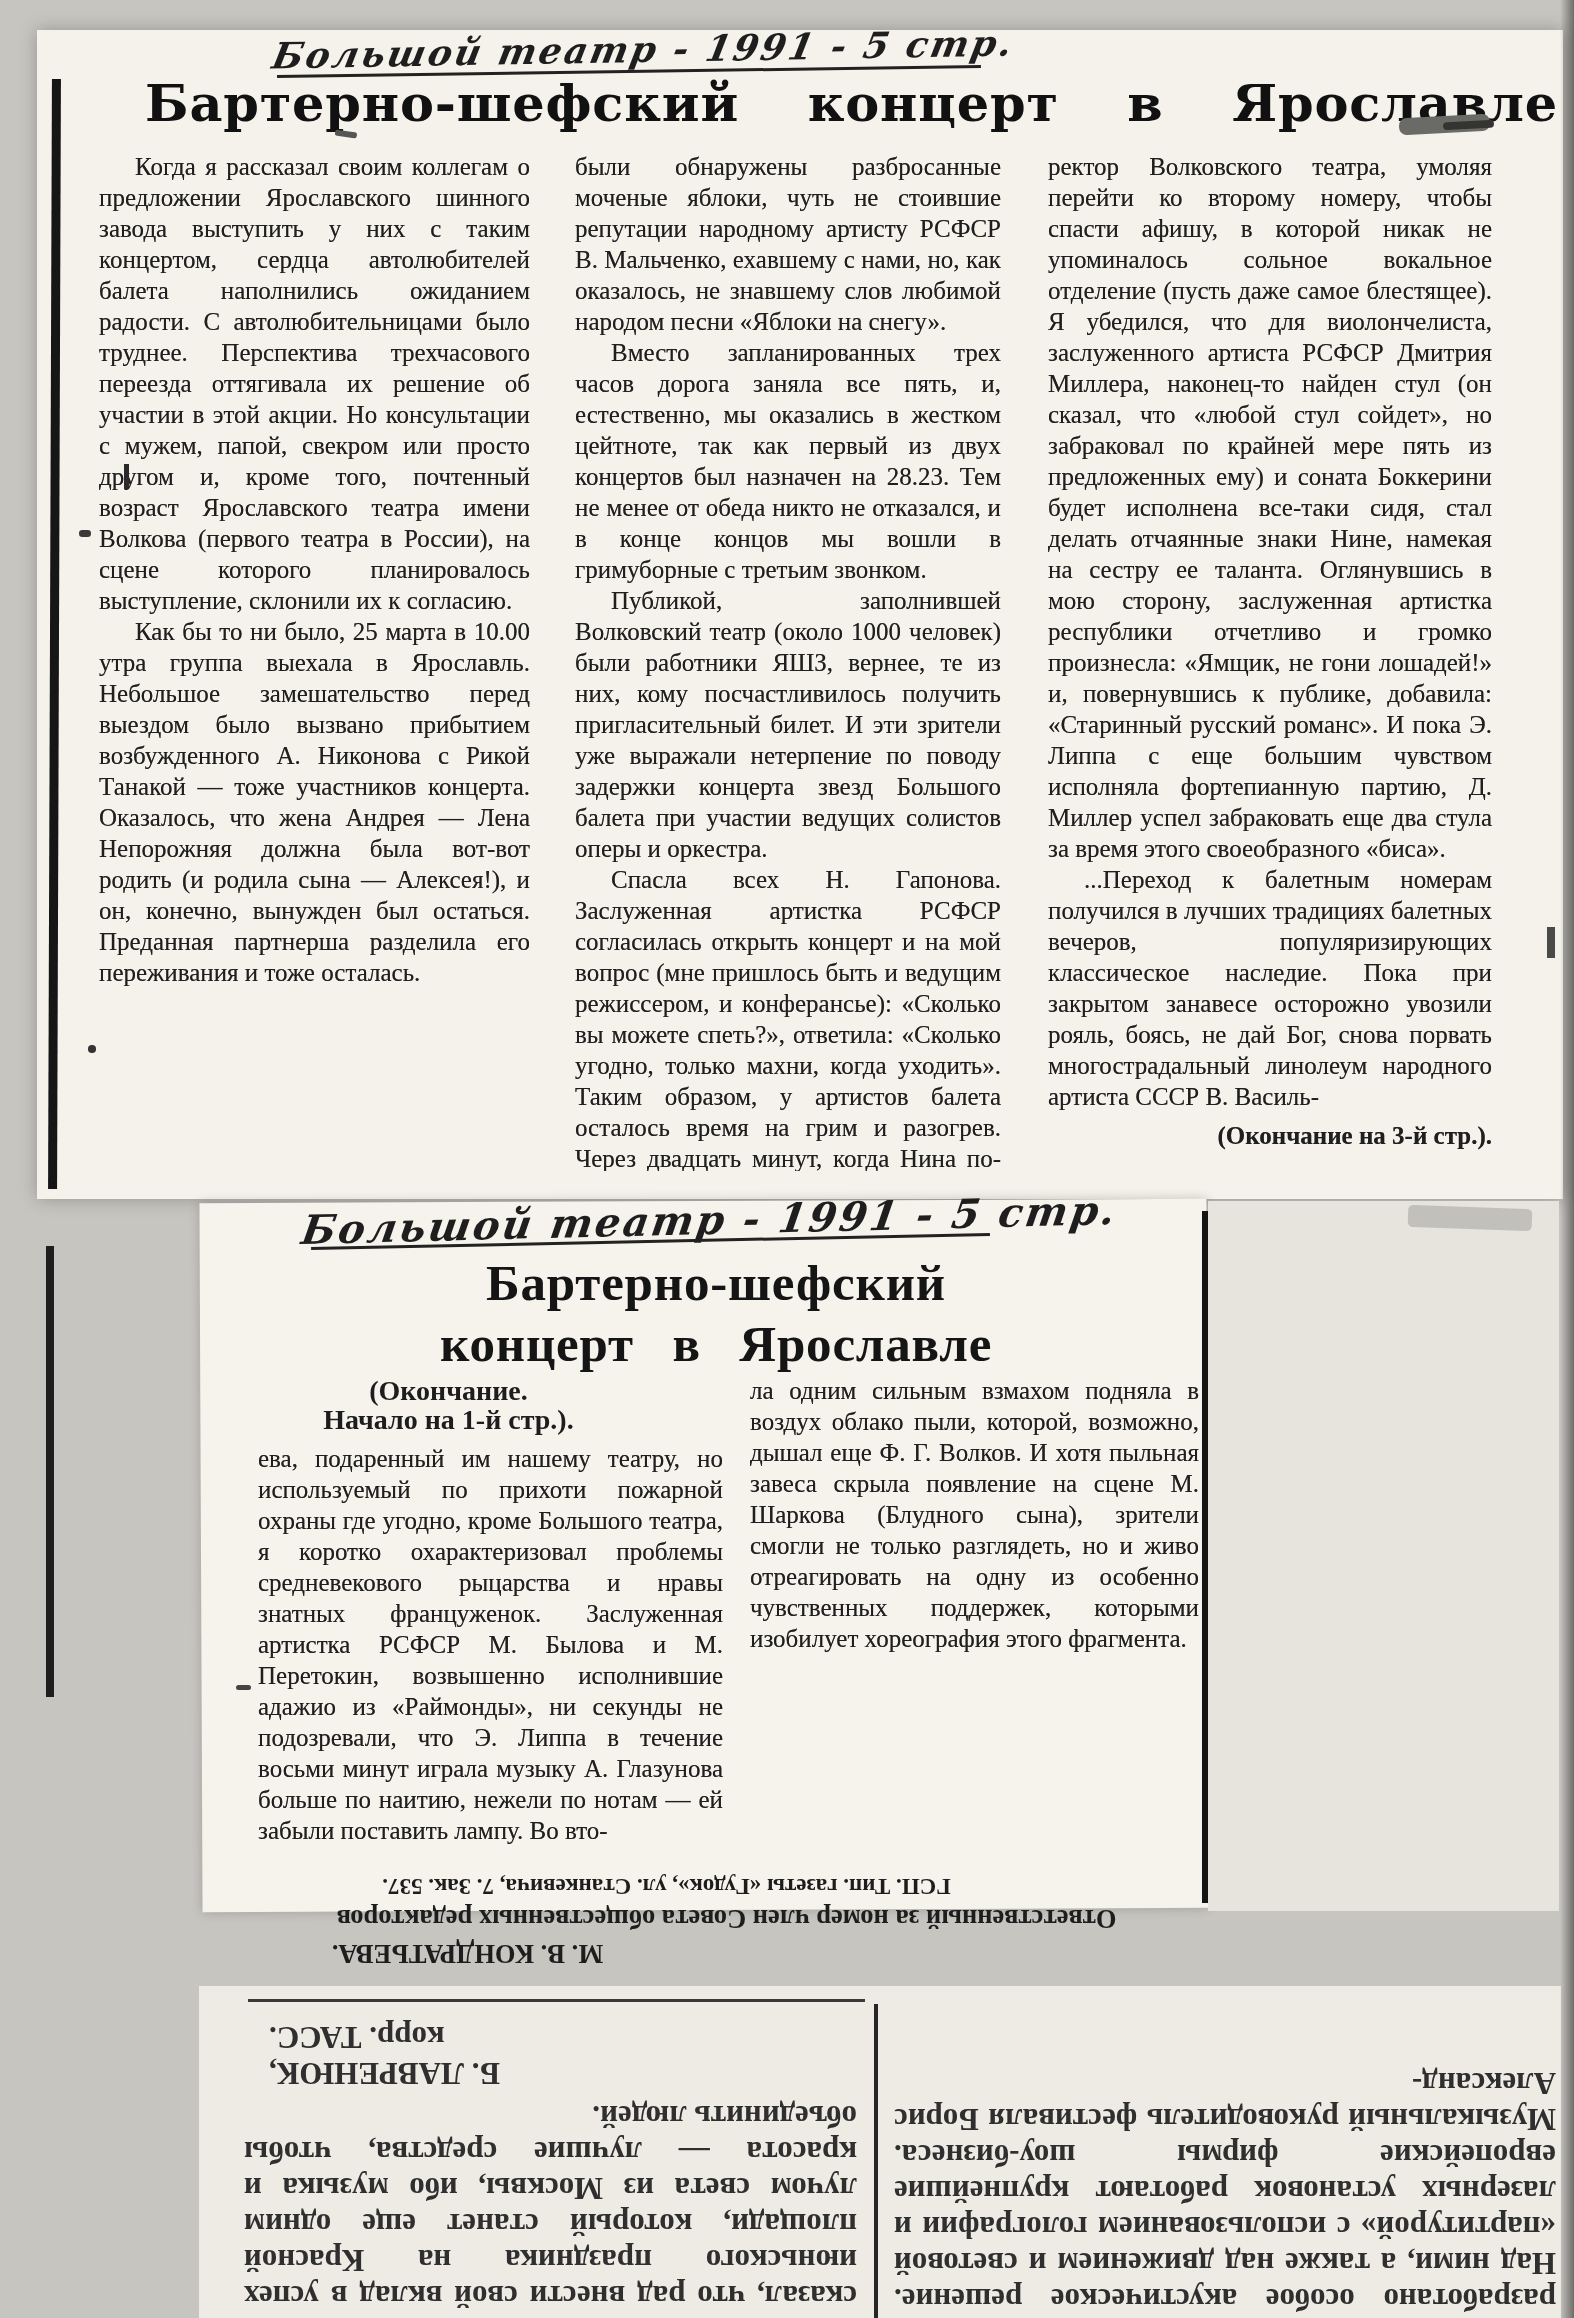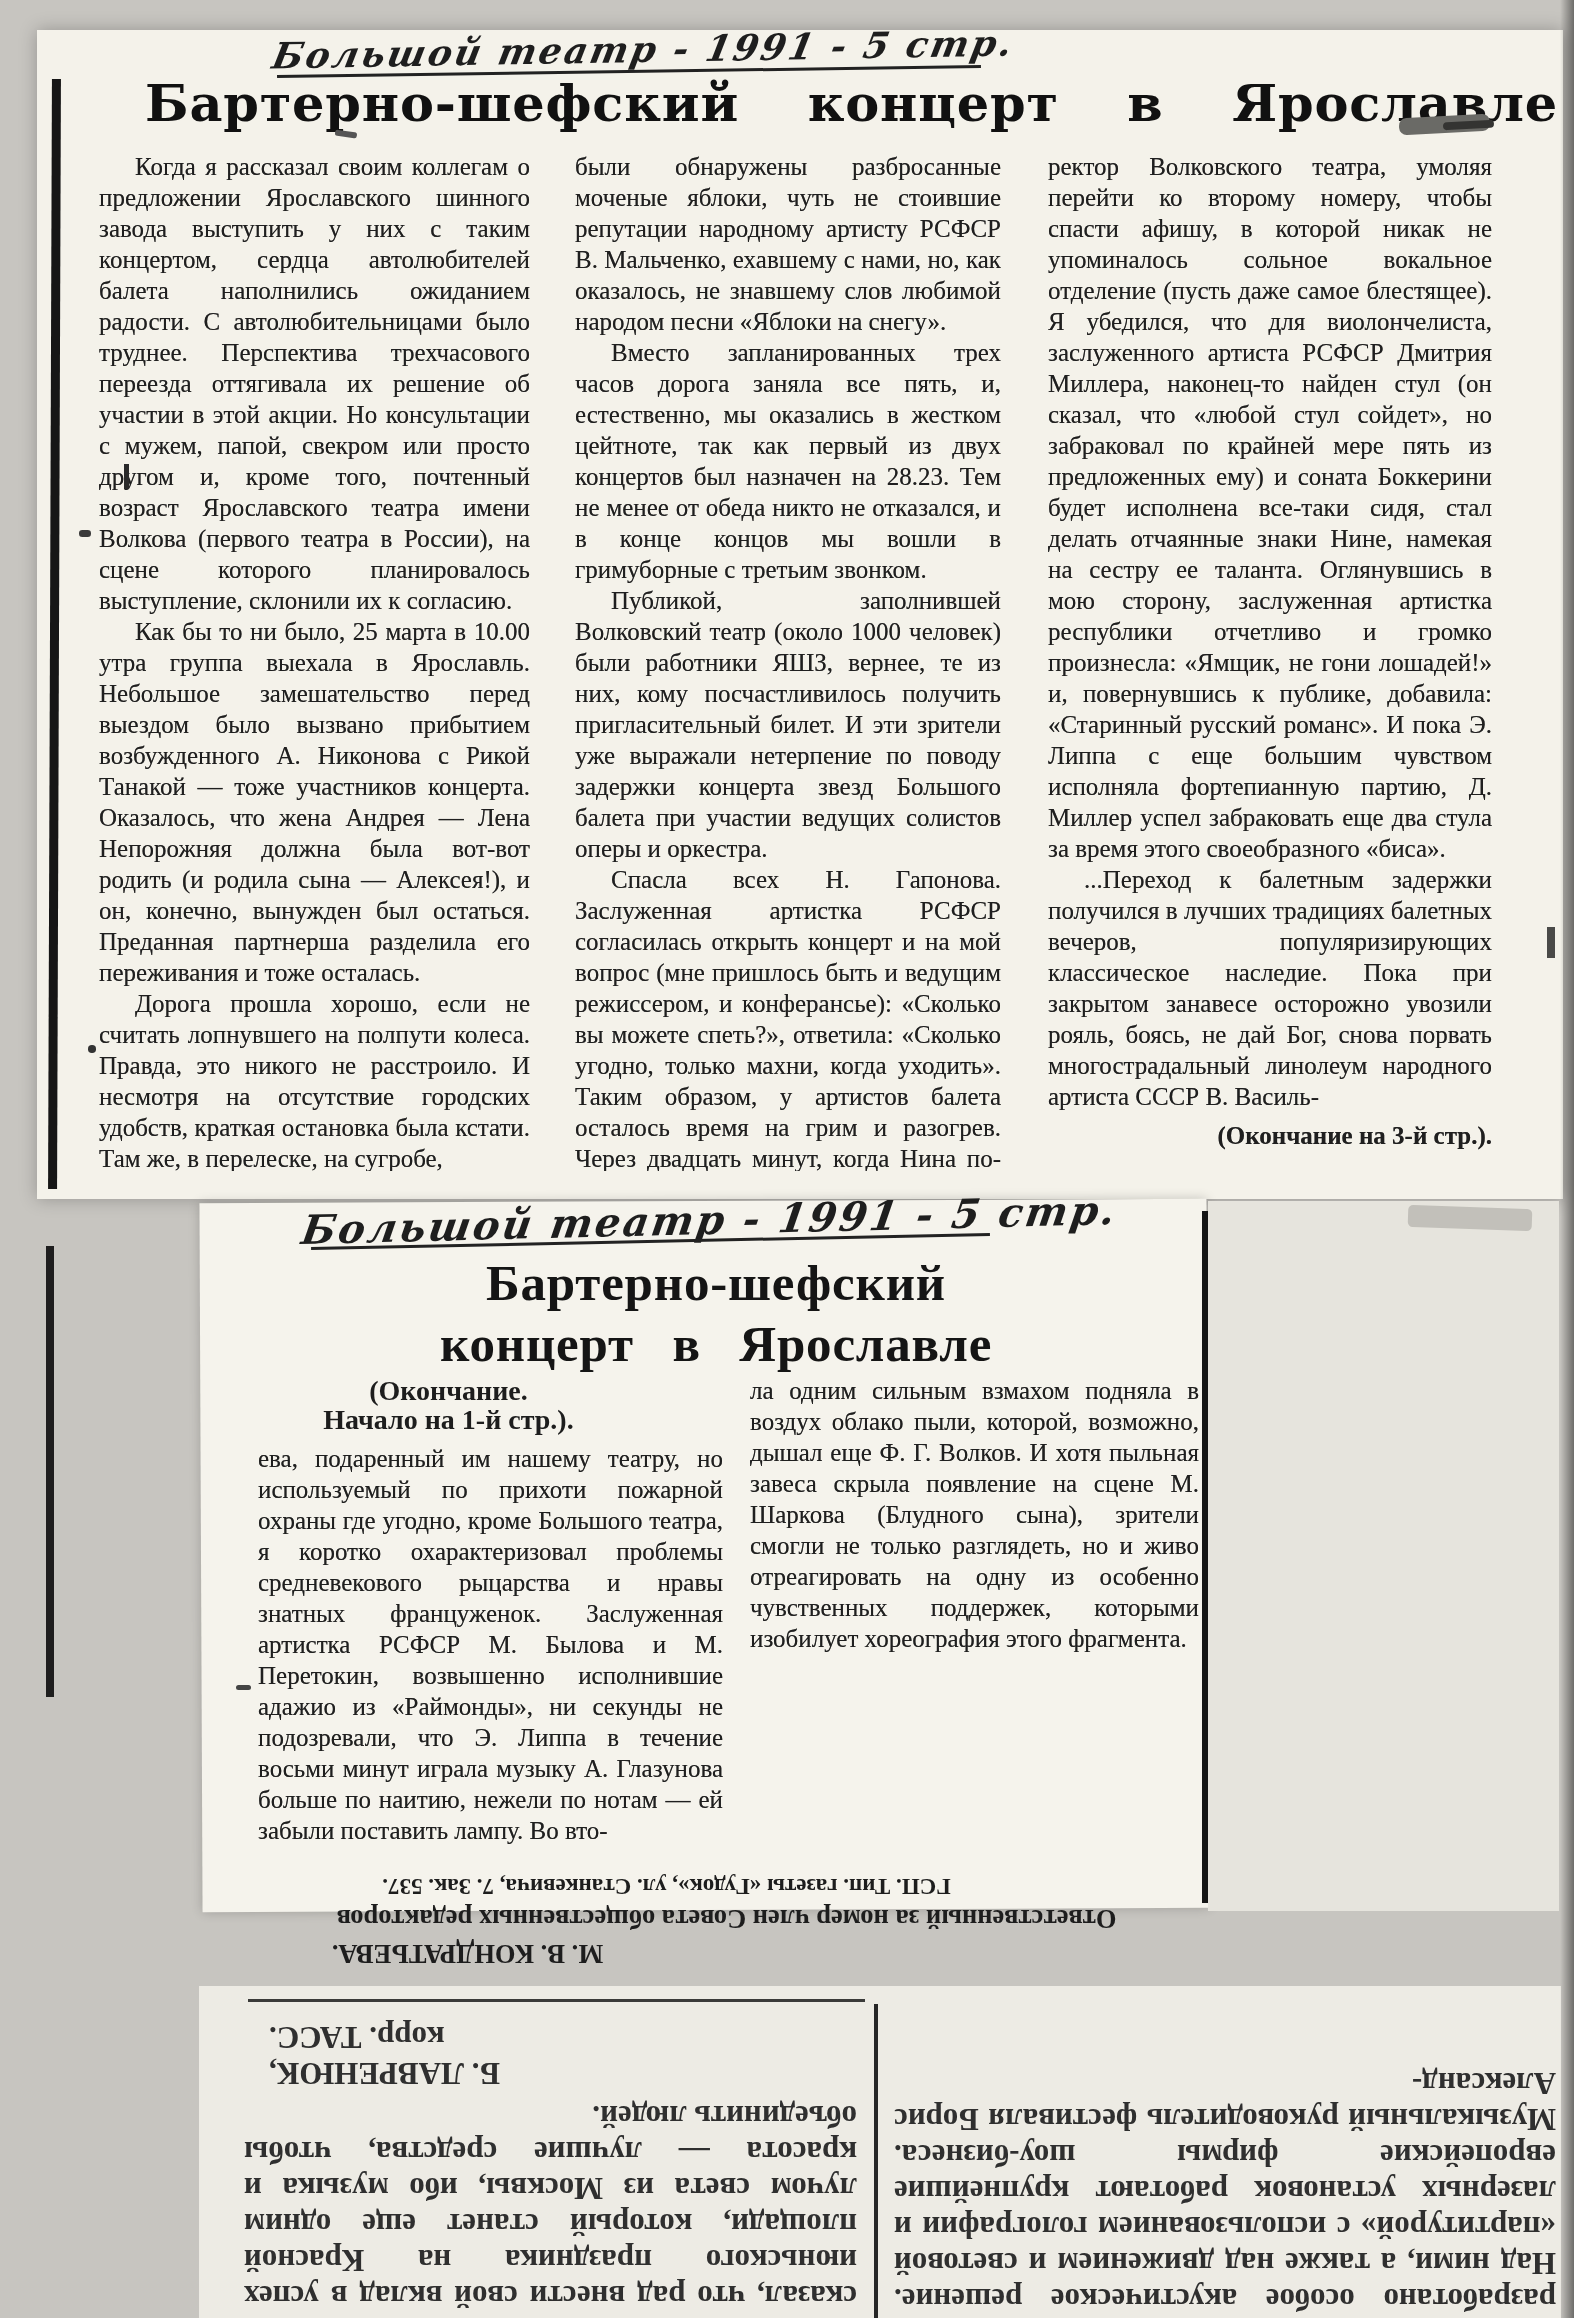--- a/index.html
+++ b/index.html
@@ -116,33 +116,32 @@
 <div class="artifact speck4"></div>
 
 <div class="handwriting hw1">Большой театр - 1991 - 5 стр.</div>
 <div class="strike s1"></div>
 
 <h1 class="headline1">Бартерно-шефский концерт в Ярославле</h1>
 
 <div class="col c1col1">
   <p class="para">Когда я рассказал своим коллегам о предложении Ярославского шинного завода выступить у них с таким концертом, сердца автолюбителей балета наполнились ожиданием радости. С автолюбительницами было труднее. Перспектива трехчасового переезда оттягивала их решение об участии в этой акции. Но консультации с мужем, папой, свекром или просто другом и, кроме того, почтенный возраст Ярославского театра имени Волкова (первого театра в России), на сцене которого планировалось выступление, склонили их к согласию.</p>
   <p class="para">Как бы то ни было, 25 марта в 10.00 утра группа выехала в Ярославль. Небольшое замешательство перед выездом было вызвано прибытием возбужденного А. Никонова с Рикой Танакой — тоже участников концерта. Оказалось, что жена Андрея — Лена Непорожняя должна была вот-вот родить (и родила сына — Алексея!), и он, конечно, вынужден был остаться. Преданная партнерша разделила его переживания и тоже осталась.</p>
-  <p class="para">Дорога прошла хорошо, если не считать лопнувшего на полпути колеса. Правда, это никого не расстроило. И несмотря на отсутствие городских удобств, краткая остановка была кстати. Там же, в перелеске, на сугробе,</p>
 </div>
 
 <div class="col c1col2">
   <p class="para flush">были обнаружены разбросанные моченые яблоки, чуть не стоившие репутации народному артисту РСФСР В. Мальченко, ехавшему с нами, но, как оказалось, не знавшему слов любимой народом песни «Яблоки на снегу».</p>
   <p class="para">Вместо запланированных трех часов дорога заняла все пять, и, естественно, мы оказались в жестком цейтноте, так как первый из двух концертов был назначен на 28.23. Тем не менее от обеда никто не отказался, и в конце концов мы вошли в гримуборные с третьим звонком.</p>
   <p class="para">Публикой, заполнившей Волковский театр (около 1000 человек) были работники ЯШЗ, вернее, те из них, кому посчастливилось получить пригласительный билет. И эти зрители уже выражали нетерпение по поводу задержки концерта звезд Большого балета при участии ведущих солистов оперы и оркестра.</p>
   <p class="para">Спасла всех Н. Гапонова. Заслуженная артистка РСФСР согласилась открыть концерт и на мой вопрос (мне пришлось быть и ведущим режиссером, и конферансье): «Сколько вы можете спеть?», ответила: «Сколько угодно, только махни, когда уходить». Таким образом, у артистов балета осталось время на грим и разогрев. Через двадцать минут, когда Нина по-настоящему «распелась», прибежал ди-</p>
 </div>
 
 <div class="col c1col3">
   <p class="para flush">ректор Волковского театра, умоляя перейти ко второму номеру, чтобы спасти афишу, в которой никак не упоминалось сольное вокальное отделение (пусть даже самое блестящее). Я убедился, что для виолончелиста, заслуженного артиста РСФСР Дмитрия Миллера, наконец-то найден стул (он сказал, что «любой стул сойдет», но забраковал по крайней мере пять из предложенных ему) и соната Боккерини будет исполнена все-таки сидя, стал делать отчаянные знаки Нине, намекая на сестру ее таланта. Оглянувшись в мою сторону, заслуженная артистка республики отчетливо и громко произнесла: «Ямщик, не гони лошадей!» и, повернувшись к публике, добавила: «Старинный русский романс». И пока Э. Липпа с еще большим чувством исполняла фортепианную партию, Д. Миллер успел забраковать еще два стула за время этого своеобразного «биса».</p>
-  <p class="para">...Переход к балетным задержки получился в лучших традициях балетных вечеров, популяризирующих классическое наследие. Пока при закрытом занавесе осторожно увозили рояль, боясь, не дай Бог, снова порвать многострадальный линолеум народного артиста СССР В. Василь-</p>
+  <p class="para">...Переход к балетным номерам получился в лучших традициях балетных вечеров, популяризирующих классическое наследие. Пока при закрытом занавесе осторожно увозили рояль, боясь, не дай Бог, снова порвать многострадальный линолеум народного артиста СССР В. Василь-</p>
   <p class="cfooter">(Окончание на 3-й стр.).</p>
 </div>
 
 <div class="handwriting hw2">Большой театр - 1991 - 5 стр.</div>
 <div class="strike s2"></div>
 
 <div class="headline2 headline2a">Бартерно-шефский</div>
 <div class="headline2 headline2b">концерт в Ярославле</div>
 
 <div class="note">

